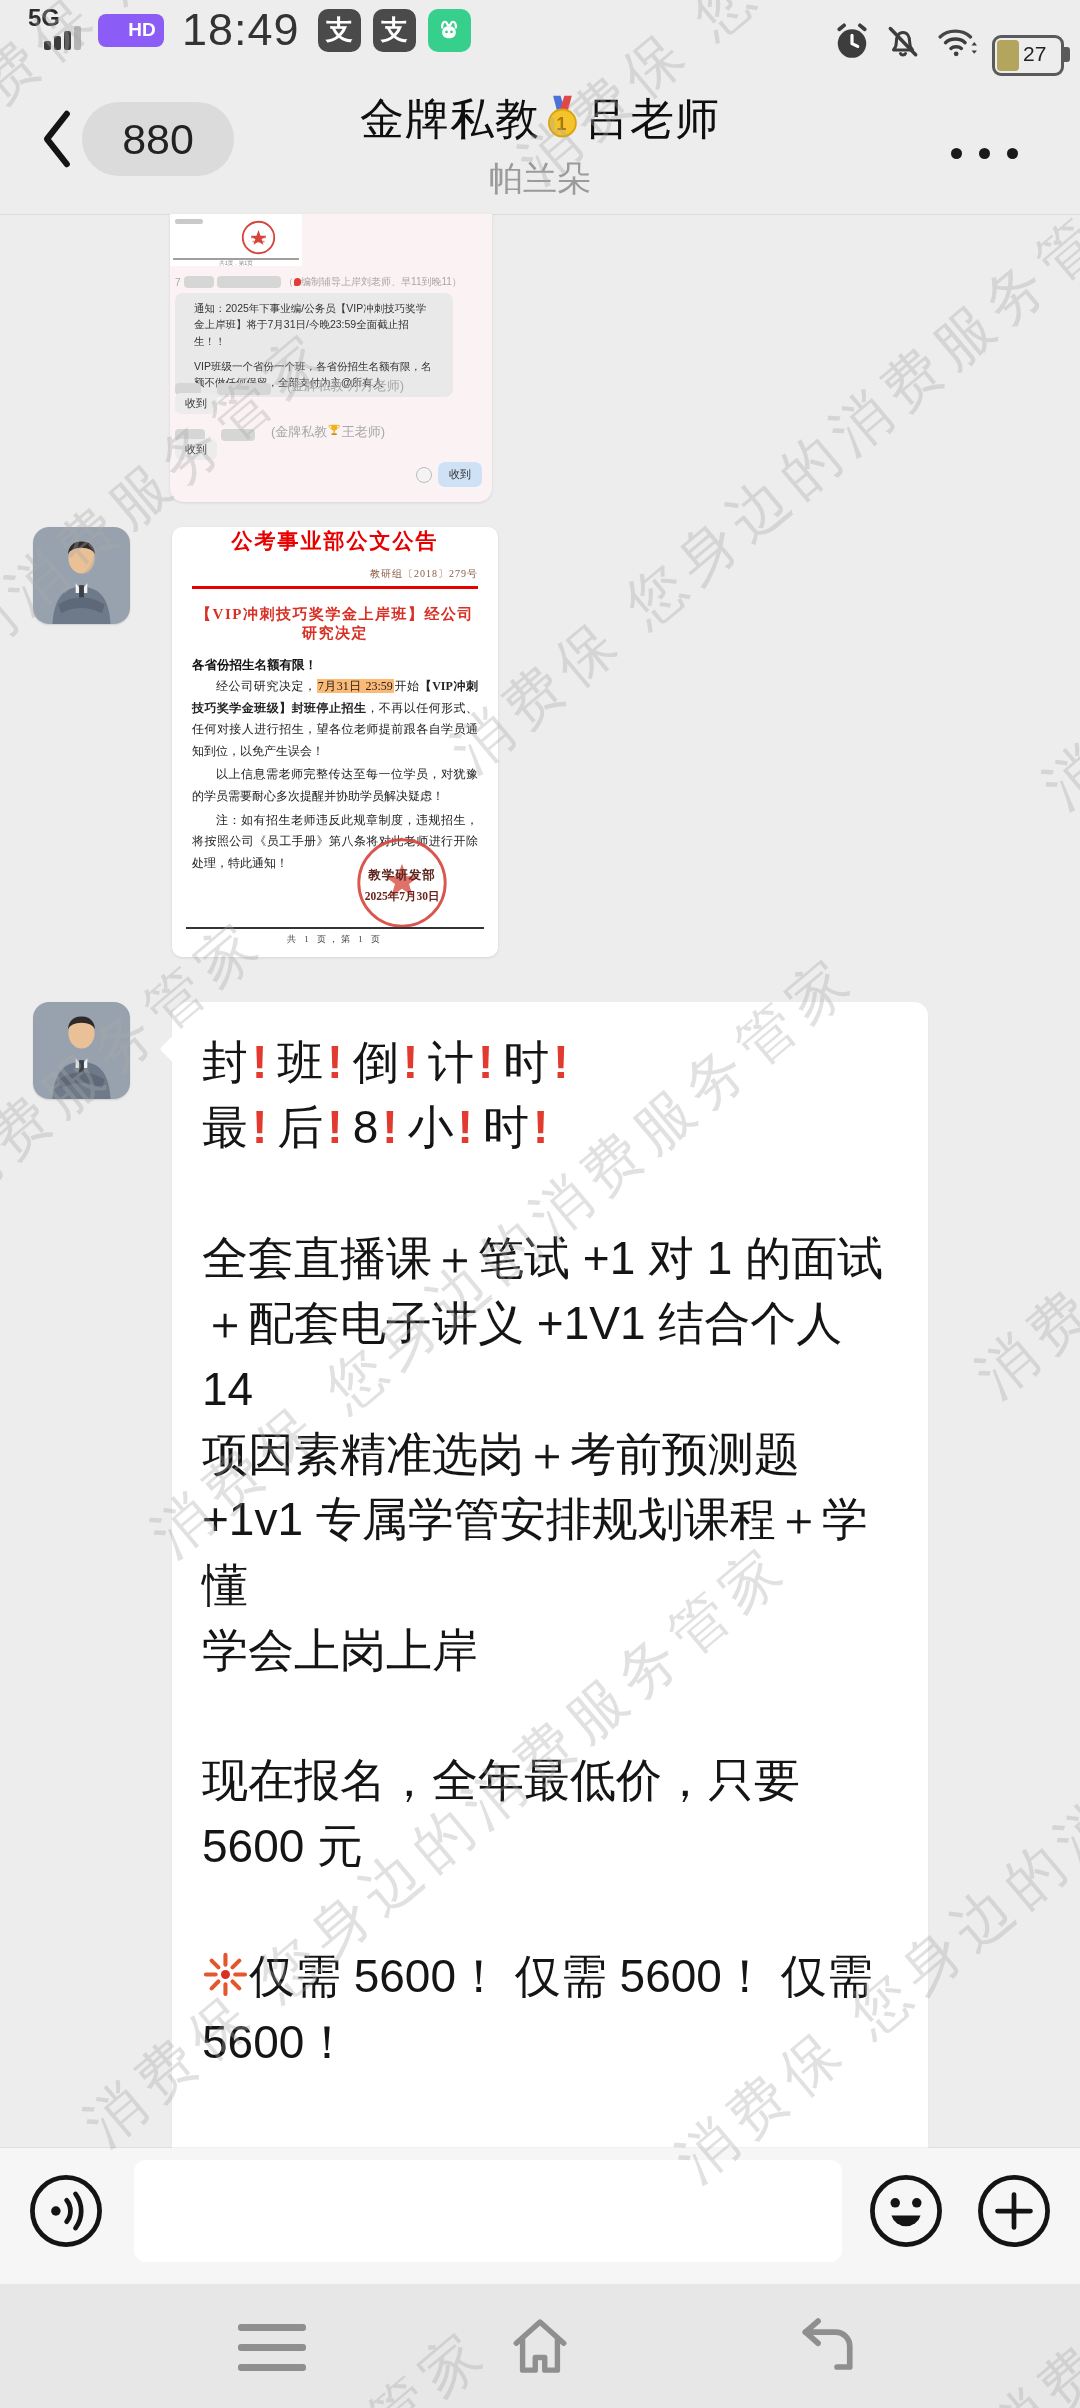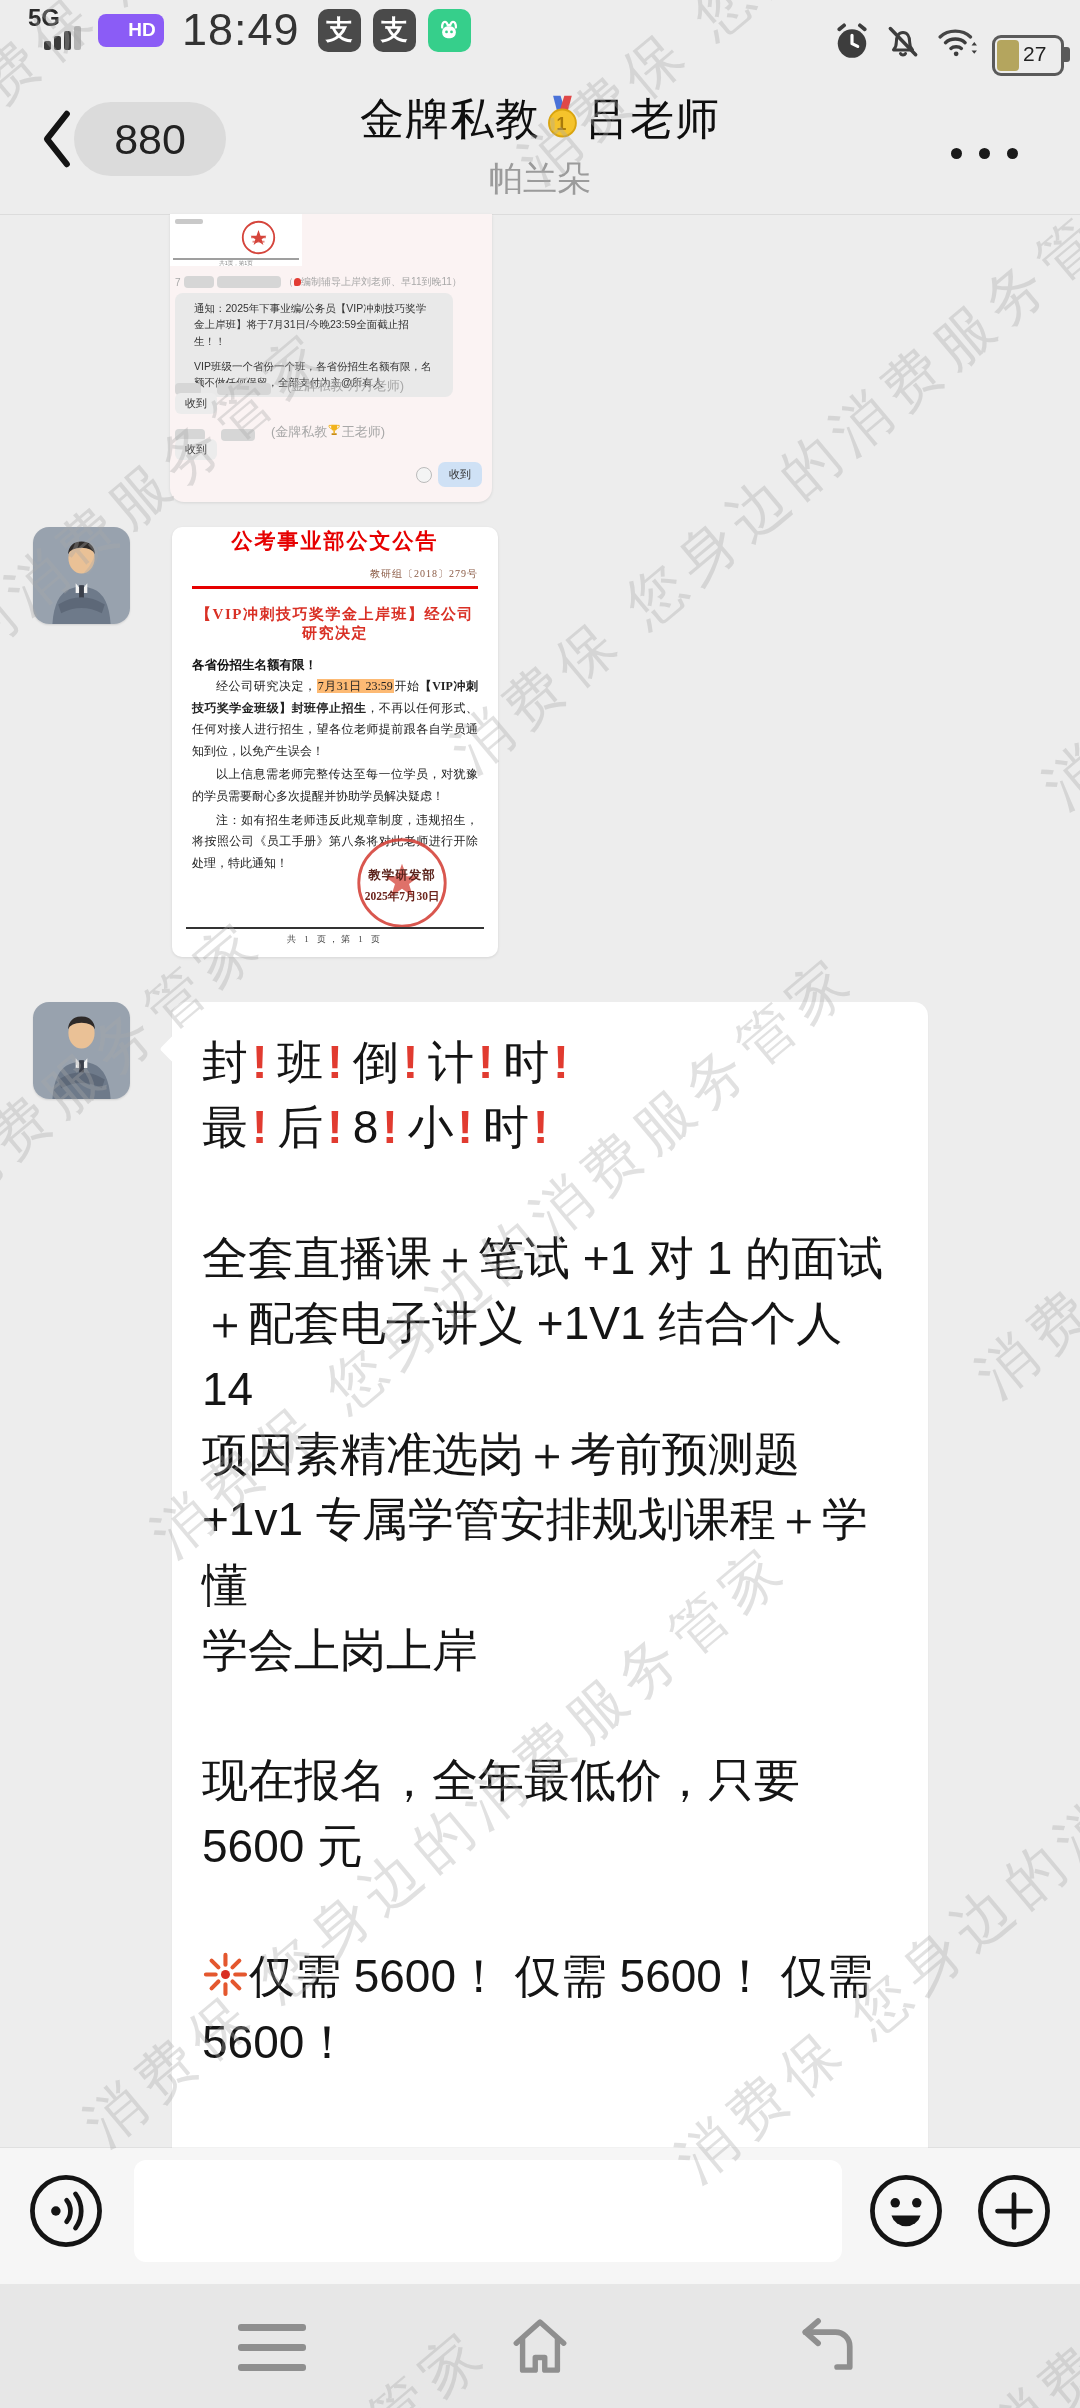--- a/index.html
+++ b/index.html
@@ -21,21 +21,21 @@
   .alipay{background:#4a4a4a;color:#fff;font-size:27px;font-weight:700;}
   .mihome{background:#36cf8b;}
   .sb-right{position:absolute;right:16px;top:11px;display:flex;gap:13px;align-items:center;}
   .bat{position:relative;width:66px;height:35px;border:3px solid #5a5a5a;border-radius:9px;margin-top:24px;}
   .bat-fill{position:absolute;left:2px;top:2px;bottom:2px;width:22px;background:#b4a55e;border-radius:4px;}
   .bat-num{position:absolute;left:28px;top:4px;font-size:21px;color:#222;}
   .bat-nub{position:absolute;right:-9px;top:9px;width:6px;height:15px;background:#5a5a5a;border-radius:0 3px 3px 0;}
 
   
   .navbar{position:absolute;left:0;top:60px;width:100%;height:154px;border-bottom:1px solid #dcdcdc;}
-  .back-wrap{position:absolute;left:38px;top:42px;display:flex;align-items:center;}
+  .back-wrap{position:absolute;left:38px;top:42px;display:flex;align-items:center;gap:8px;}
   .badge-880{width:152px;height:74px;border-radius:38px;background:#dbdbdb;display:flex;align-items:center;
              justify-content:center;font-size:43px;color:#222;}
   .nav-title{position:absolute;left:0;right:0;top:30px;text-align:center;font-size:44px;color:#0f0f0f;
              font-weight:500;letter-spacing:1px;}
   .nav-sub{position:absolute;left:0;right:0;top:96px;text-align:center;font-size:34px;color:#9b9b9b;}
   .menu-dots{position:absolute;right:62px;top:88px;display:flex;gap:17px;}
   .menu-dots i{width:11px;height:11px;border-radius:50%;background:#1a1a1a;display:block;}
 
   
   .avatar{position:absolute;width:97px;height:97px;border-radius:16px;overflow:hidden;

